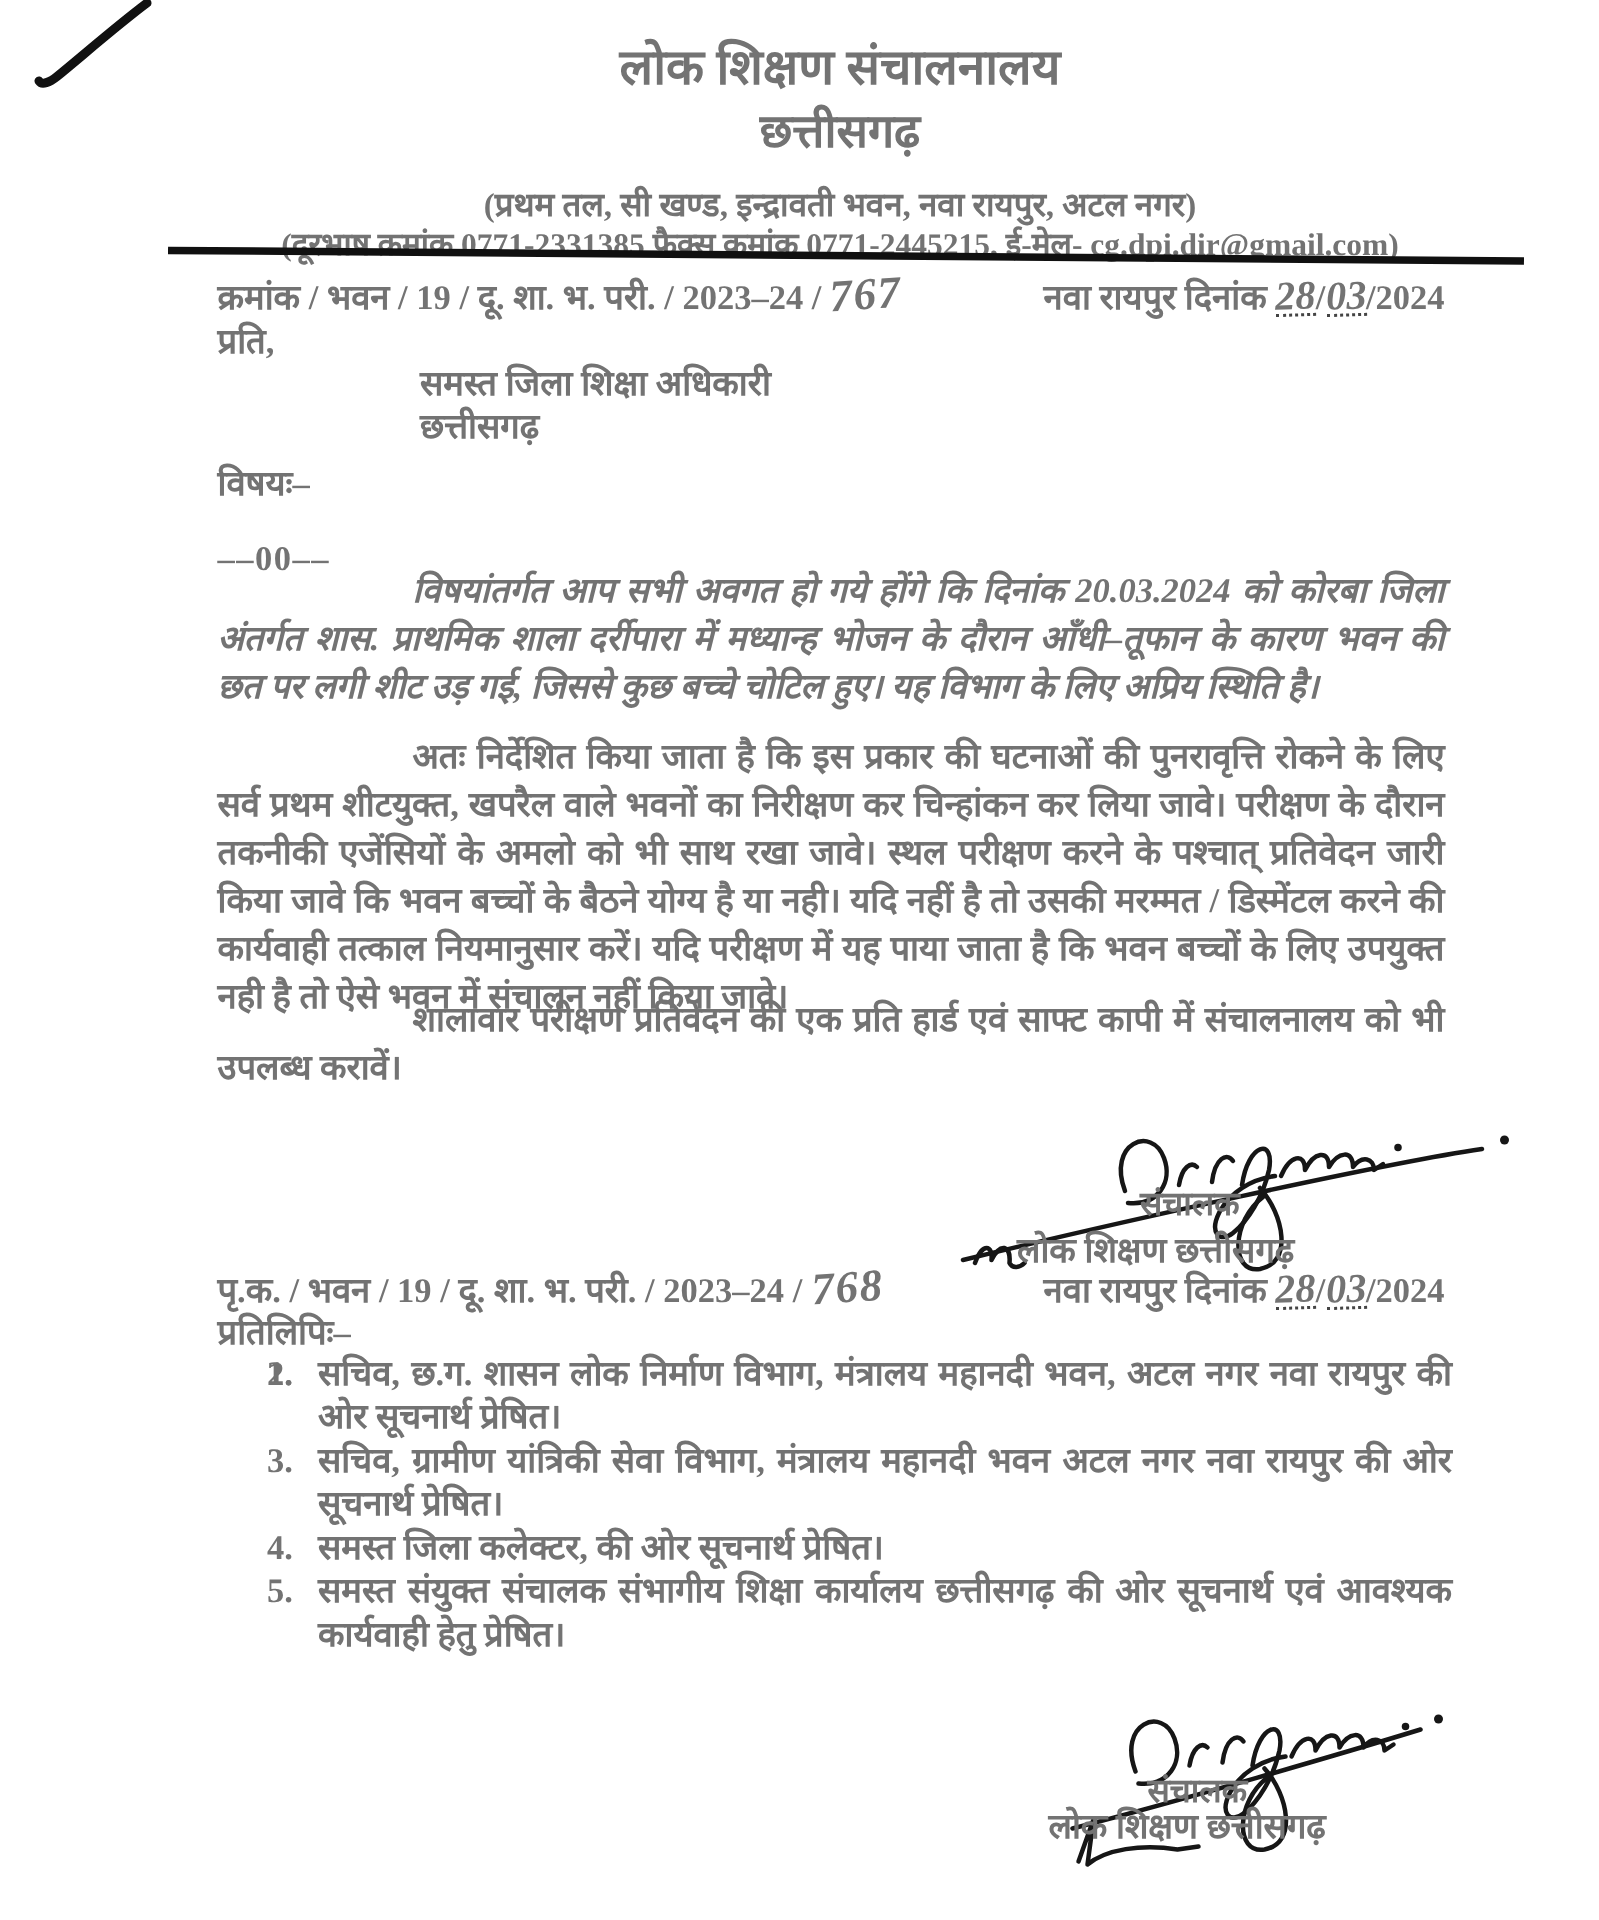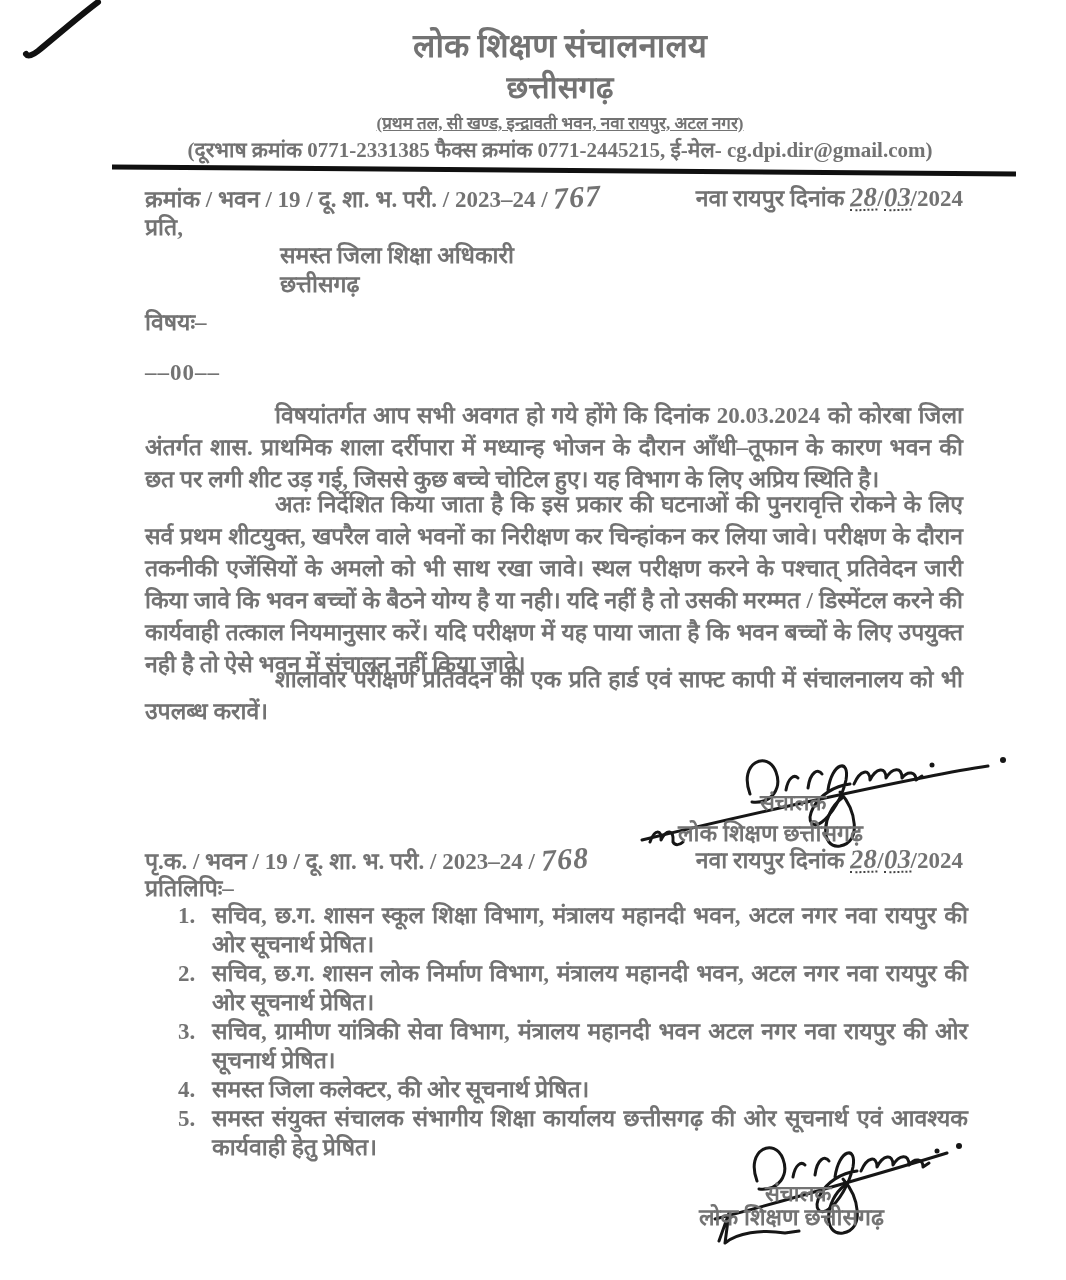--- a/index.html
+++ b/index.html
@@ -6,21 +6,21 @@
   .page{
     position:relative;width:1066px;height:1280px;background:#ffffff;
     font-family:"Liberation Serif","DejaVu Serif",serif;color:#737373;
     overflow:hidden;font-weight:bold;
   }
   .abs{position:absolute;}
   
   .header-wrap{left:60px;top:24px;width:1000px;text-align:center;}
   .org-name{font-size:33px;line-height:44px;}
   .state-name{font-size:31px;line-height:40px;}
-  .addr1{font-size:17px;line-height:25px;margin-top:3px;text-decoration:underline;}
+  .addr1{font-size:22px;line-height:25px;margin-top:16px;}
   .addr2{font-size:21px;line-height:29px;}
   .rule{left:112px;top:168px;width:904px;height:5px;background:#101010;transform:rotate(0.45deg);}
   
   .ref-row{left:145px;width:818px;display:flex;justify-content:space-between;align-items:flex-start;font-size:23px;line-height:30px;}
   .ref-row .left,.ref-row .right{white-space:nowrap;}
   .hw{display:inline-block;font-style:italic;font-size:30px;line-height:26px;transform:rotate(-4deg);letter-spacing:1px;}
   .hw-date{display:inline-block;font-style:italic;font-size:27px;line-height:24px;border-bottom:2px dotted #444;transform:rotate(-2deg);}
   .plain-label{font-size:23px;line-height:30px;}
   
   .body-text{font-size:23px;line-height:32px;text-align:justify;}
@@ -69,21 +69,21 @@
     </div>
   </div>
 
   <div class="abs plain-label" style="left:145px;top:213px;">प्रति,</div>
   <div class="abs plain-label" style="left:280px;top:241px;">समस्त जिला शिक्षा अधिकारी</div>
   <div class="abs plain-label" style="left:280px;top:270px;">छत्तीसगढ़</div>
 
   <div class="abs subject-label">विषयः–</div>
   <div class="abs separator">––00––</div>
 
-  <div class="abs body-text indent" style="left:145px;top:400px;width:818px;">विषयांतर्गत आप सभी अवगत हो गये होंगे कि दिनांक 20.03.2024 को कोरबा जिला अंतर्गत शास. प्राथमिक शाला दर्रीपारा में मध्यान्ह भोजन के दौरान आँधी–तूफान के कारण भवन की छत पर लगी शीट उड़ गई, जिससे कुछ बच्चे चोटिल हुए। यह विभाग के लिए अप्रिय स्थिति है।</div>
+  <div class="abs body-text indent" style="left:145px;top:378px;width:818px;font-style:italic;">विषयांतर्गत आप सभी अवगत हो गये होंगे कि दिनांक 20.03.2024 को कोरबा जिला अंतर्गत शास. प्राथमिक शाला दर्रीपारा में मध्यान्ह भोजन के दौरान आँधी–तूफान के कारण भवन की छत पर लगी शीट उड़ गई, जिससे कुछ बच्चे चोटिल हुए। यह विभाग के लिए अप्रिय स्थिति है।</div>
   <div class="abs body-text indent" style="left:145px;top:489px;width:818px;">अतः निर्देशित किया जाता है कि इस प्रकार की घटनाओं की पुनरावृत्ति रोकने के लिए सर्व प्रथम शीटयुक्त, खपरैल वाले भवनों का निरीक्षण कर चिन्हांकन कर लिया जावे। परीक्षण के दौरान तकनीकी एजेंसियों के अमलो को भी साथ रखा जावे। स्थल परीक्षण करने के पश्चात् प्रतिवेदन जारी किया जावे कि भवन बच्चों के बैठने योग्य है या नही। यदि नहीं है तो उसकी मरम्मत / डिस्मेंटल करने की कार्यवाही तत्काल नियमानुसार करें। यदि परीक्षण में यह पाया जाता है कि भवन बच्चों के लिए उपयुक्त नही है तो ऐसे भवन में संचालन नहीं किया जावे।</div>
   <div class="abs body-text indent" style="left:145px;top:664px;width:818px;">शालावार परीक्षण प्रतिवेदन की एक प्रति हार्ड एवं साफ्ट कापी में संचालनालय को भी उपलब्ध करावें।</div>
 
   <div class="abs sig-block" style="left:620px;top:750px;height:102px;">
     <svg class="sig-scrawl" width="400" height="102" viewBox="0 0 400 102">
       <path d="M22,90 C120,66 300,26 368,16"></path>
       <circle cx="383" cy="10" r="3"></circle>
       <path d="M130,44 C118,12 148,0 156,22 C162,38 152,54 132,52"></path>
       <path d="M166,40 C168,28 174,24 178,28"></path>
       <path d="M188,38 C190,22 198,18 202,24"></path>
@@ -105,21 +105,20 @@
     <div class="right">
       <span>नवा रायपुर दिनांक</span>
       <span class="hw-date">28</span><span>/</span><span class="hw-date">03</span><span>/</span><span>2024</span>
     </div>
   </div>
 
   <div class="abs plain-label" style="left:145px;top:874px;">प्रतिलिपिः–</div>
   <ol class="abs copy-list">
     <li class="copy-item">
       <span class="copy-num">1.</span>
-      <span>सचिव, छ.ग. शासन स्कूल शिक्षा विभाग, मंत्रालय महानदी भवन, अटल नगर नवा रायपुर की ओर सूचनार्थ प्रेषित।</span>
     </li>
     <li class="copy-item">
       <span class="copy-num">2.</span>
       <span>सचिव, छ.ग. शासन लोक निर्माण विभाग, मंत्रालय महानदी भवन, अटल नगर नवा रायपुर की ओर सूचनार्थ प्रेषित।</span>
     </li>
     <li class="copy-item">
       <span class="copy-num">3.</span>
       <span>सचिव, ग्रामीण यांत्रिकी सेवा विभाग, मंत्रालय महानदी भवन अटल नगर नवा रायपुर की ओर सूचनार्थ प्रेषित।</span>
     </li>
     <li class="copy-item">

